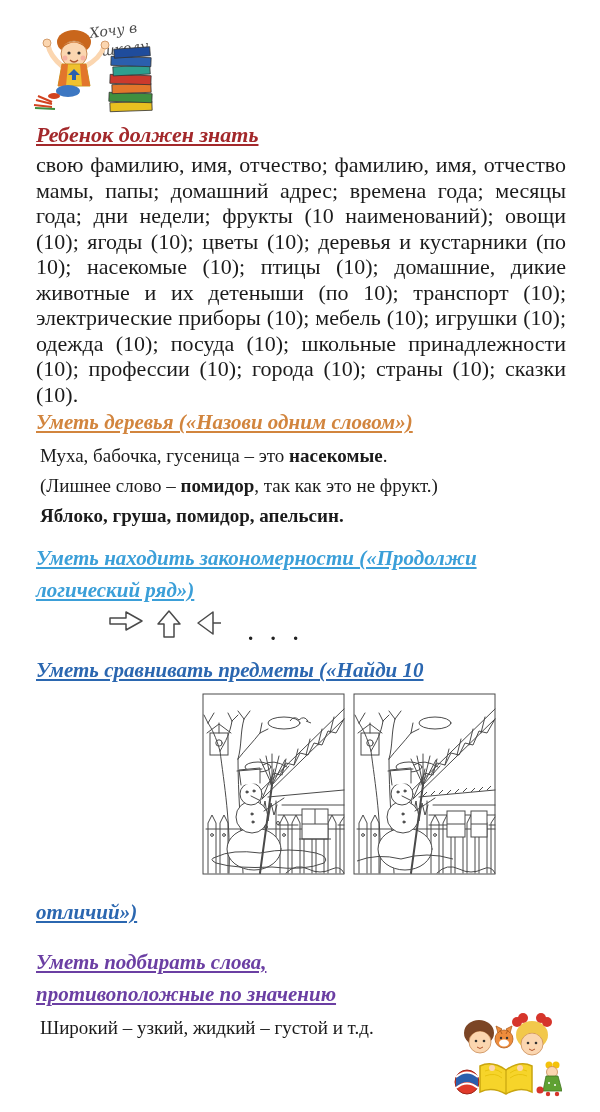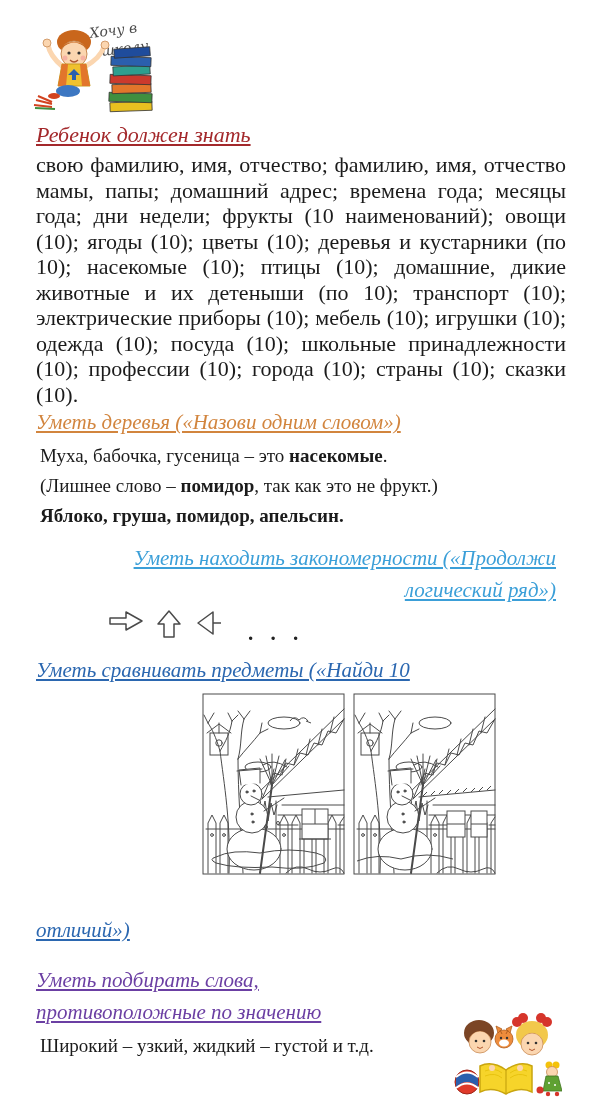--- a/index.html
+++ b/index.html
@@ -2,30 +2,30 @@
 <html><head>
 <meta charset="utf-8">
 <style>
   html,body{margin:0;padding:0}
   body{
     width:600px;height:1112px;background:#ffffff;overflow:hidden;position:relative;
     font-family:"Liberation Serif","DejaVu Serif",serif;color:#1b1b1b;
   }
   .content{padding:0 34px 0 36px}
   .sec{
-    font-size:21px;font-weight:normal;font-style:italic;text-decoration:underline;
+    font-size:21px;font-weight:bold;font-style:italic;text-decoration:underline;
     margin:0;line-height:1.52;
   }
   .h-know{font-size:22px;margin:4px 0 1px}
   .para{font-size:22px;line-height:25.5px;text-align:justify;margin:0}
   .line{font-size:19px;line-height:26px;margin:4px}
   .h-classify{margin-top:16px;max-width:470px}
   .h-patterns{margin-top:14px;max-width:520px}
   .h-compare{margin-top:10px}
-  .h-otl{margin-top:38px}
+  .h-otl{margin-top:20px}
   .h-antonyms{margin-top:18px;max-width:355px}
   .top-illo{margin:20px 0 0 -12px;display:block}
   .arrows-row{display:flex;align-items:flex-start;gap:12px;margin:2px 0 0 72px;height:36px}
   .arrows-row svg{flex:none}
   .dots{font-size:21px;font-weight:bold;letter-spacing:6px;position:relative;top:12px;margin-left:12px;color:#222}
   .figure{display:block;margin:6px 0 0 166px}
   .bottom-illo{position:absolute;left:452px;top:1010px}
 </style>
 </head>
 <body>
@@ -72,21 +72,21 @@
 
   <h2 class="sec h-know" style="color: rgb(163, 40, 43);">Ребенок должен знать</h2>
   <p class="para">свою фамилию, имя, отчество; фамилию, имя, отчество мамы, папы; домашний адрес; времена года; месяцы года; дни недели; фрукты (10 наименований); овощи (10); ягоды (10); цветы (10); деревья и кустарники (по 10); насекомые (10); птицы (10); домашние, дикие животные и их детеныши (по 10); транспорт (10); электрические приборы (10); мебель (10); игрушки (10); одежда (10); посуда (10); школьные принадлежности (10); профессии (10); города (10); страны (10); сказки (10).</p>
 
   <h2 class="sec" style="color: rgb(210, 133, 62);">Уметь деревья («Назови одним словом»)</h2>
   <p class="line"><span>Муха, бабочка, гусеница – это </span><b>насекомые</b><span>.</span></p>
 
   <p class="line"><span>(Лишнее слово – </span><b>помидор</b><span>, так как это не фрукт.)</span></p>
   <p class="line"><b>Яблоко, груша, помидор, апельсин.</b></p>
 
-  <h2 class="sec h-patterns" style="color: rgb(59, 159, 216); text-align: right;">Уметь находить закономерности («Продолжи логический ряд»)</h2>
+  <h2 class="sec h-patterns" style="color: rgb(59, 159, 216);">Уметь находить закономерности («Продолжи логический ряд»)</h2>
   <div class="arrows-row">
     <svg width="36" height="24" viewBox="0 0 36 24">
       <path d="M2,9 L18,9 L18,3 L34,12 L18,21 L18,15 L2,15 z" fill="#ffffff" stroke="#4a4a4a" stroke-width="1.5" stroke-linejoin="round"></path>
     </svg>
     <svg width="26" height="30" viewBox="0 0 26 30">
       <path d="M13,2 L24,15 L18,15 L18,28 L8,28 L8,15 L2,15 z" fill="#ffffff" stroke="#4a4a4a" stroke-width="1.5" stroke-linejoin="round"></path>
     </svg>
     <svg width="30" height="28" viewBox="0 0 30 28">
       <path d="M19,3 L4,14 L19,25 z" fill="#ffffff" stroke="#4a4a4a" stroke-width="1.5" stroke-linejoin="round"></path>
       <path d="M19,14 L27,14" stroke="#4a4a4a" stroke-width="1.5"></path>

